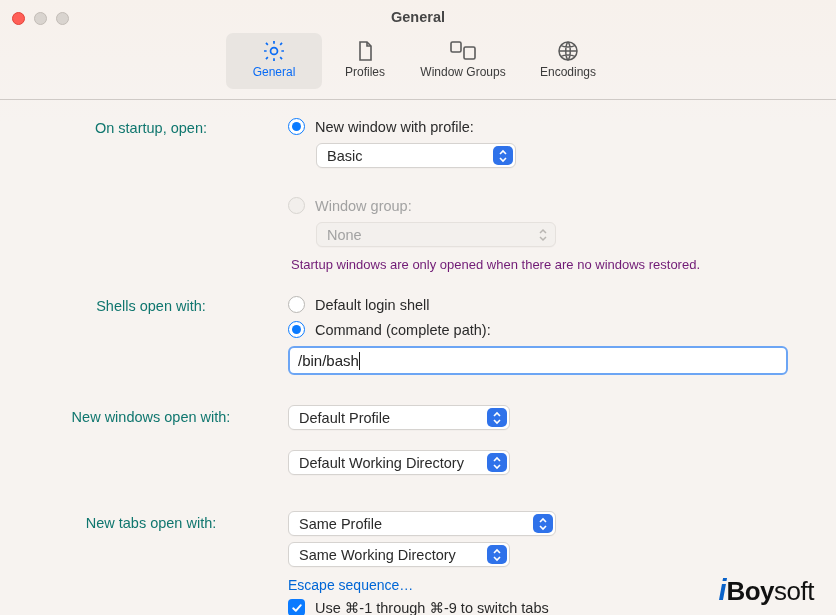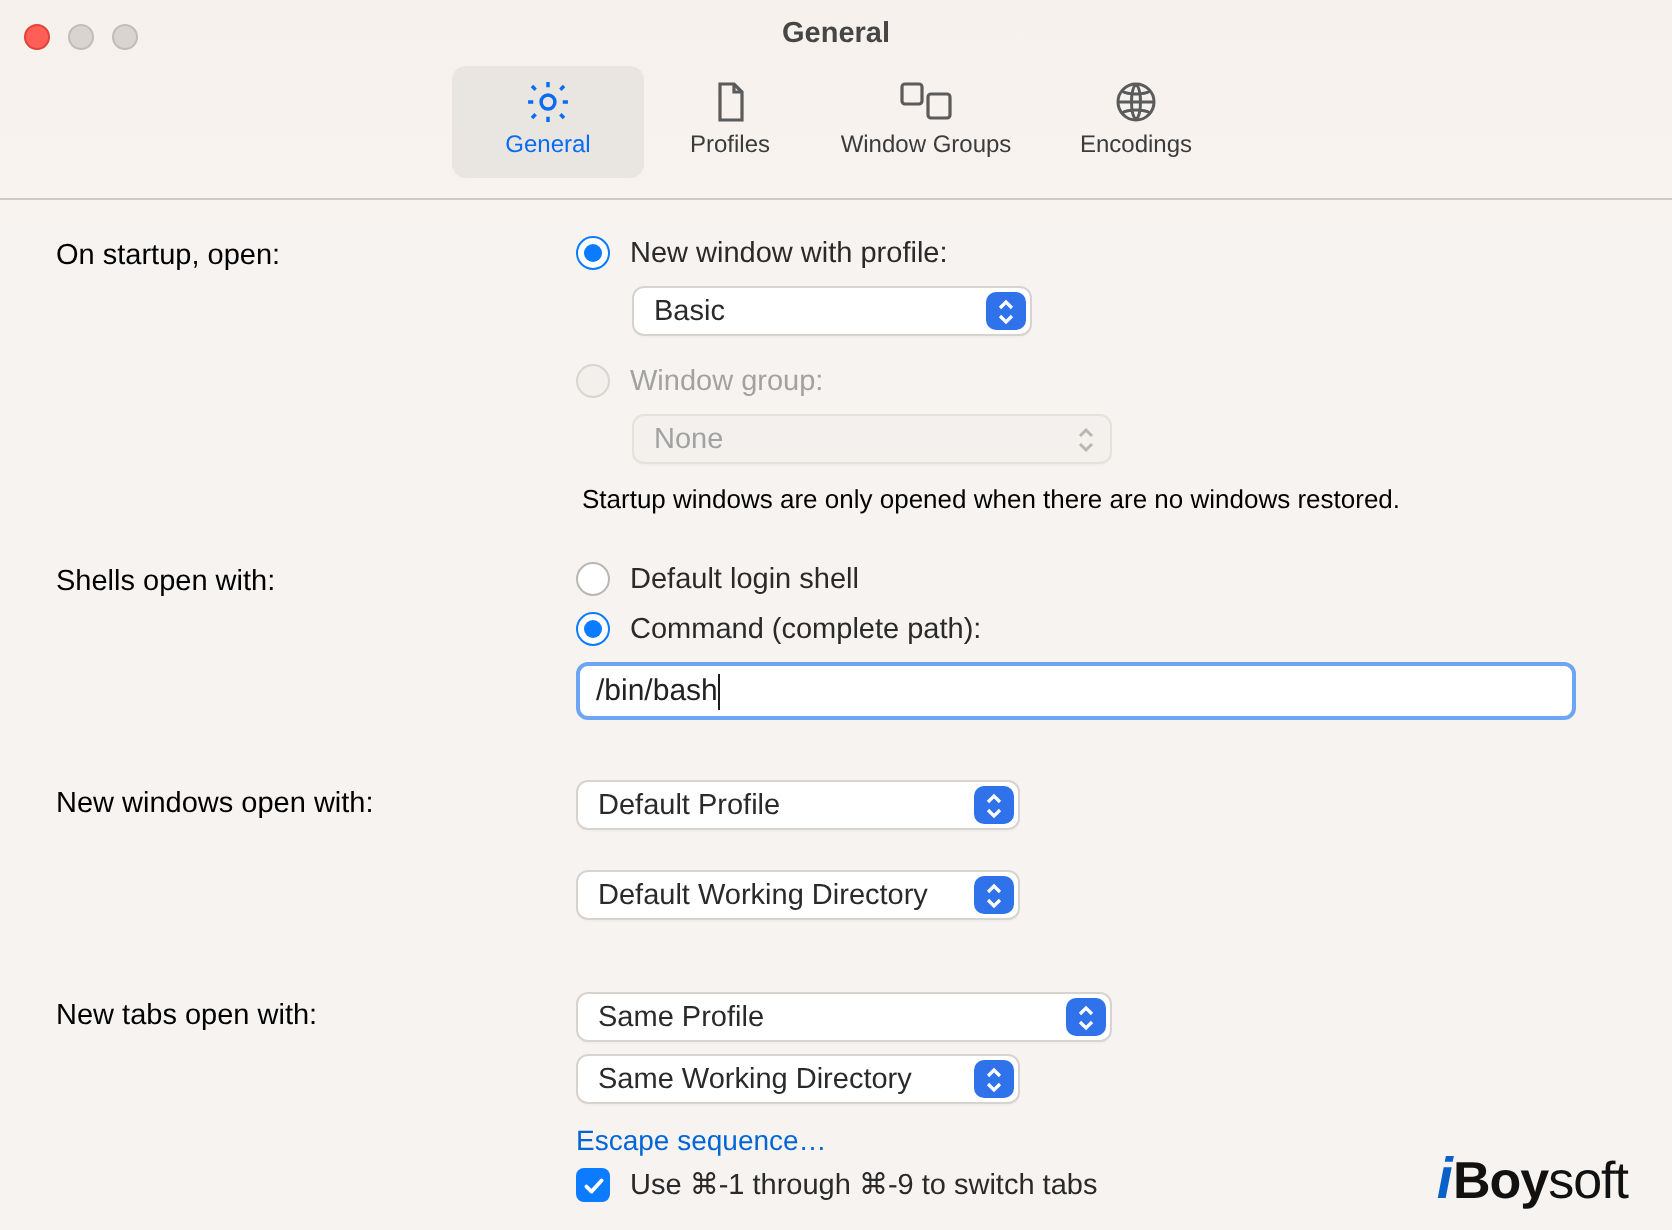--- a/index.html
+++ b/index.html
@@ -33,36 +33,36 @@
   .wintitle{text-align:center;font-size:14.5px;font-weight:600;color:#464646;padding-top:9px}
   .toolbar{display:flex;justify-content:center;gap:8px;margin-top:8px;padding-bottom:10px}
   .tbtn{display:flex;flex-direction:column;align-items:center;justify-content:flex-start;width:96px;height:56px;border-radius:7px;padding-top:5px;cursor:default}
   .tbtn.sel{background:var(--toolbar-sel)}
   .tbtn .ic{height:26px;display:flex;align-items:center;justify-content:center}
   .tbtn .lbl{font-size:12px;color:#3b3b3b;margin-top:1px}
   .tbtn.sel .lbl{color:var(--accent);font-weight:500}
   .divider{height:1px;background:var(--divider);margin:0}
   .content{padding:18px 28px 12px 28px}
   .row{display:flex;align-items:flex-start;margin-bottom:6px}
-  .label{width:260px;text-align:left;padding-right:14px;padding-top:2px;font-size:14.5px;color:#000000}
+  .label{width:260px;text-align:center;padding-right:14px;padding-top:2px;font-size:14.5px;color:#0f766e}
   .ctrl{flex:1;display:flex;flex-direction:column;gap:8px}
   .radio-row{display:flex;align-items:flex-end;gap:10px}
   .radio{width:17px;height:17px;border-radius:50%;border:1.5px solid #b9b7b4;background:#fff;display:flex;align-items:center;justify-content:center;flex:0 0 auto}
   .radio.on{border-color:var(--accent2)}
   .radio.on::after{content:"";width:9px;height:9px;border-radius:50%;background:var(--accent2)}
   .radio.dis{border-color:#d8d5d1;background:#f2efec}
   .radio.dis::after{content:"";width:7px;height:7px;border-radius:50%;background:transparent}
   .opt-label{font-size:14.5px}
   .opt-label.dis{color:var(--muted)}
   .select{position:relative;display:inline-flex;align-items:center;height:25px;background:#fff;border:1px solid #d6d3d0;border-radius:6px;min-width:200px;padding:0 28px 0 10px;font-size:14.5px;box-shadow:0 1px 0 rgba(0,0,0,0.02)}
   .select.dis{background:#f3f0ed;color:var(--muted);border-color:#e5e1dd}
   .select .arr{position:absolute;right:2px;top:2px;bottom:2px;width:20px;border-radius:5px;background:var(--select);display:flex;flex-direction:column;align-items:center;justify-content:center}
   .select.dis .arr{background:transparent}
   .select .arr svg{display:block}
-  .note{font-size:13px;color:#000000;margin:2px 0 18px 3px}
+  .note{font-size:13px;color:#701a75;margin:2px 0 18px 3px}
   .textinput{height:29px;border-radius:6px;border:2.5px solid #6ca5f4;background:#fff;padding:3px 8px;font-size:15px;color:#222;display:flex;align-items:center;max-width:500px}
   .caret{display:inline-block;width:1.6px;height:18px;background:#1c1c1c;margin-left:0;animation:blink 1.1s steps(1) infinite}
   @keyframes blink{50%{opacity:0}}
   .checkbox{width:17px;height:17px;border-radius:4px;background:var(--accent2);display:flex;align-items:center;justify-content:center;flex:0 0 auto}
   .link{color:var(--link);font-size:14px}
   .chk-row{display:flex;align-items:center;gap:10px;margin-top:0}
   .gap{height:16px}
   .gap2{height:10px}
   .cmd{font-family:Liberation Sans, sans-serif;font-weight:400}
   .watermark{position:absolute;right:22px;bottom:8px;font-family:Arial,sans-serif;display:flex;align-items:baseline}
@@ -138,21 +138,21 @@
             <svg width="10" height="7" viewBox="0 0 10 7">
                 <path d="M2 5 L5 2 L8 5" stroke="#fff" stroke-width="1.6" fill="none"></path>
               </svg>
             <svg width="10" height="7" viewBox="0 0 10 7">
                 <path d="M2 2 L5 5 L8 2" stroke="#fff" stroke-width="1.6" fill="none"></path>
               </svg>
           </span>
         </div>
       </div>
 
-      <div class="radio-row" style="margin-top:6px">
+      <div class="radio-row" style="margin-top:21px">
         <div class="radio dis"></div>
         <div class="opt-label dis">Window group:</div>
       </div>
       <div style="padding-left:28px">
         <div class="select dis" style="width:240px">
           <span>None</span>
           <span class="arr">
             <svg width="10" height="7" viewBox="0 0 10 7">
                 <path d="M2 5 L5 2 L8 5" stroke="#b9b6b2" stroke-width="1.5" fill="none"></path>
               </svg>

